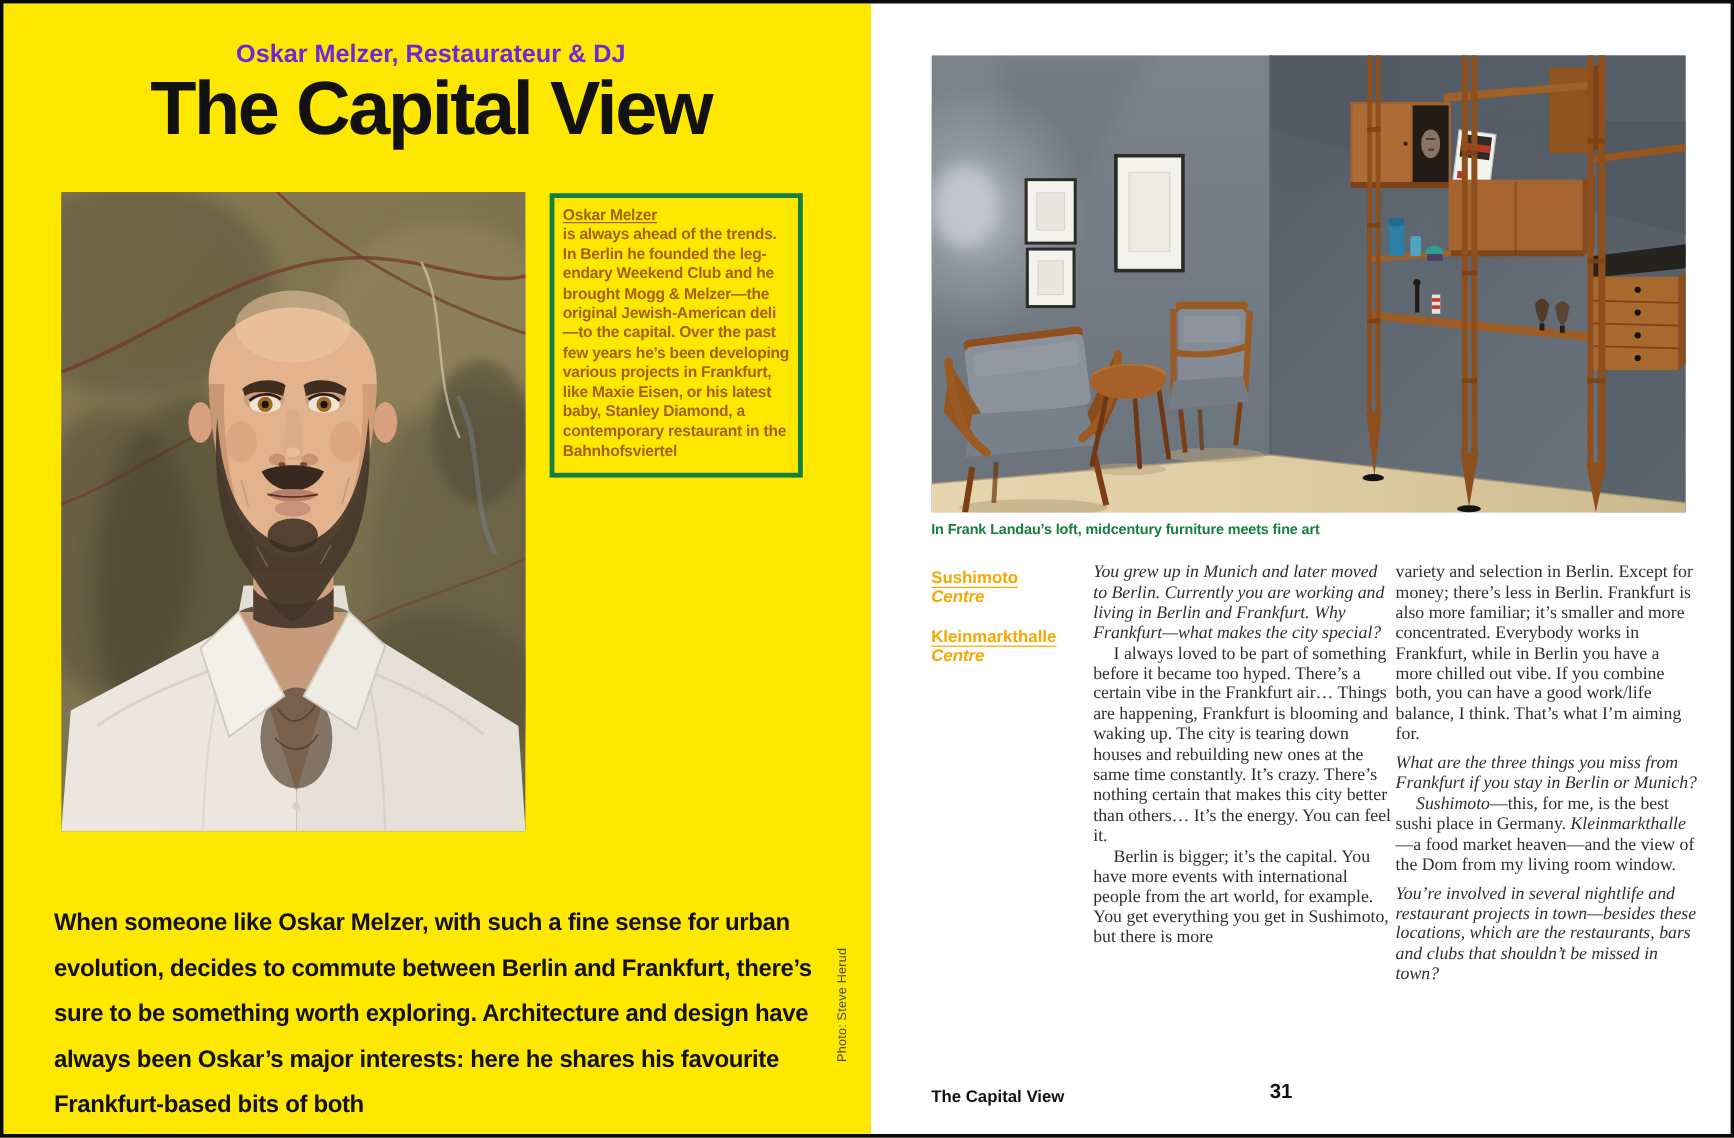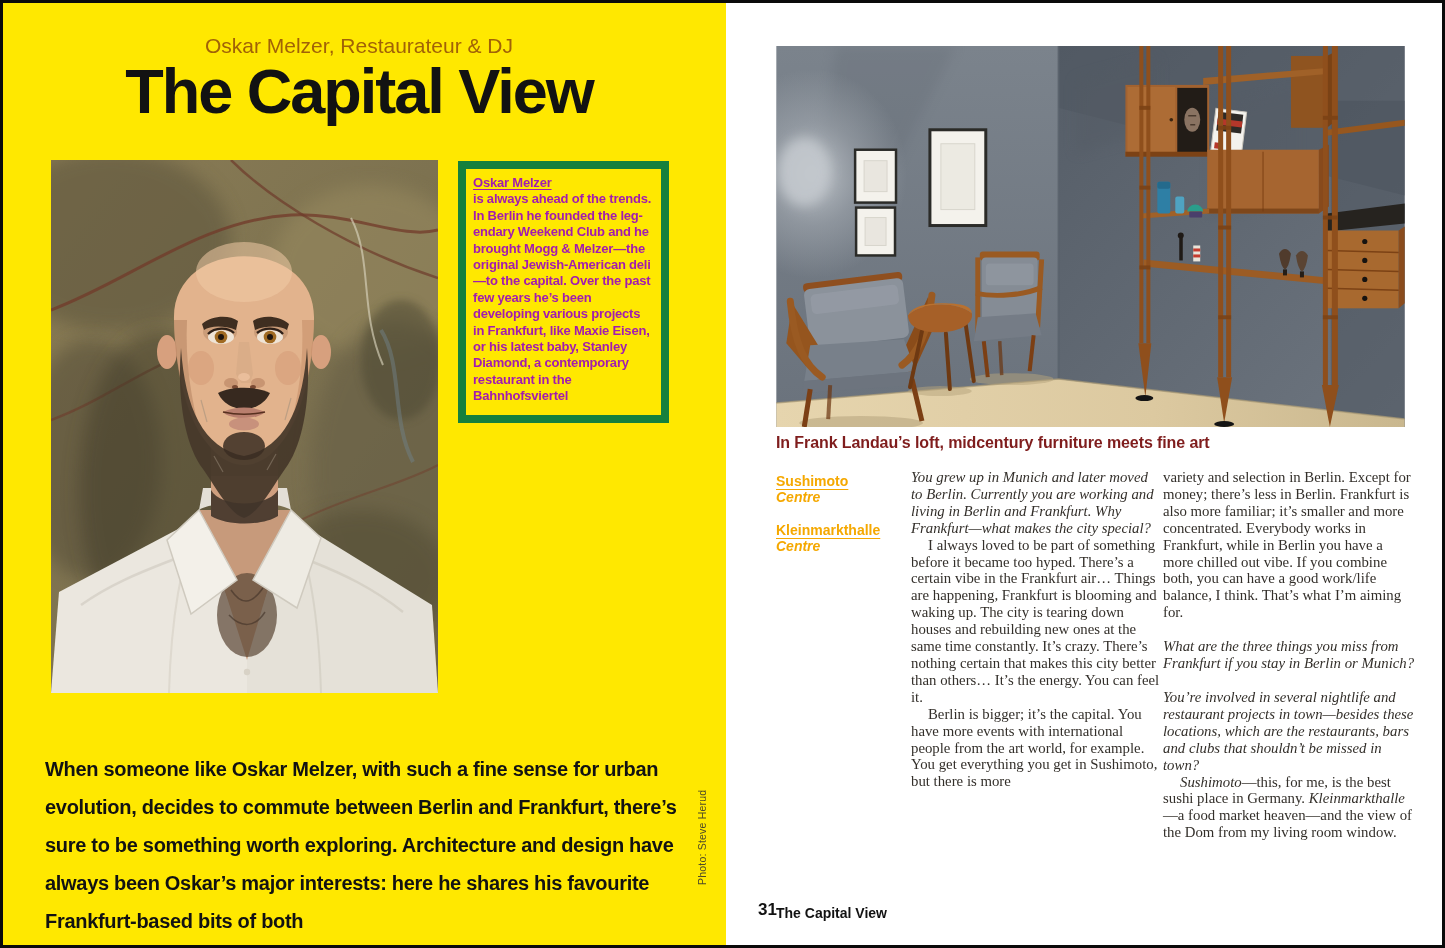--- a/index.html
+++ b/index.html
@@ -6,67 +6,67 @@
   .spread{
     position:relative;width:1445px;height:948px;margin:0 auto;
     background:#fff;overflow:hidden;box-sizing:border-box;
     border:3px solid #0a0a0a;
     font-family:"Liberation Sans",sans-serif;
   }
   
   .page-left{position:absolute;left:0;top:0;width:723px;height:948px;background:#ffe800;}
   .kicker{
     position:absolute;left:0;top:31px;width:712px;text-align:center;
-    font-size:21px;font-weight:400;color:#a16207;letter-spacing:0;
+    font-size:21px;font-weight:700;color:#6d28d9;letter-spacing:0;
   }
   .headline{
     position:absolute;left:0;top:52px;width:712px;text-align:center;
     font-size:63px;font-weight:700;color:#121212;letter-spacing:-2px;
   }
   .portrait-wrap{position:absolute;left:48px;top:157px;width:387px;height:533px;}
   .portrait-wrap svg{display:block;}
   .bio-box{
     position:absolute;left:455px;top:158px;width:211px;box-sizing:border-box;
-    border:8px solid #15803d;padding:6px 7px 10px 7px;
-    font-size:13px;line-height:16.4px;font-weight:700;color:#a21caf;letter-spacing:-0.2px;
+    border:4px solid #15803d;padding:6px 7px 10px 7px;
+    font-size:13px;line-height:16.4px;font-weight:700;color:#a16207;letter-spacing:-0.2px;
   }
   .bio-name{display:block;text-decoration:underline;text-underline-offset:2px;}
   .intro{
     position:absolute;left:42px;top:747px;width:632px;
     font-size:20px;line-height:38px;font-weight:700;color:#121212;letter-spacing:-0.3px;
   }
   .photo-credit{
     position:absolute;left:693px;top:786px;height:96px;
     writing-mode:vertical-rl;transform:rotate(180deg);
     font-size:10.5px;color:#4f4a28;letter-spacing:0.2px;
   }
   
   .page-right{position:absolute;left:723px;top:0;width:722px;height:948px;background:#ffffff;}
   .loft-wrap{position:absolute;left:50px;top:43px;width:629px;height:381px;}
   .loft-wrap svg{display:block;}
   .caption{
     position:absolute;left:50px;top:431px;width:620px;
-    font-size:16px;font-weight:700;color:#7f1d1d;letter-spacing:-0.1px;
+    font-size:12px;font-weight:700;color:#15803d;letter-spacing:-0.1px;
   }
   .links-col{position:absolute;left:50px;top:471px;width:130px;}
   .link-item{margin:0 0 18px 0;font-size:14px;line-height:15.5px;font-weight:700;color:#f5a800;cursor:pointer;}
   .link-name{display:block;text-decoration:underline;text-underline-offset:2.5px;}
   .link-loc{display:block;font-style:italic;}
   .int-col{
     position:absolute;top:466px;width:252px;
     font-family:"Liberation Serif",serif;font-size:14.8px;line-height:16.9px;color:#332f2a;
   }
   .int-col-1{left:185px;}
   .int-col-2{left:437px;}
   .para{margin:0;}
-  .question{font-style:italic;margin-top:17px;}
+  .question{font-style:italic;margin-top:7px;}
   .question:first-child{margin-top:0;}
   .answer{text-indent:17px;}
   .footer-title{position:absolute;left:50px;top:902px;font-size:14px;font-weight:700;color:#121212;}
-  .page-num{position:absolute;left:32px;top:897px;width:583px;text-align:left;font-size:17px;font-weight:700;color:#121212;}
+  .page-num{position:absolute;left:50px;top:897px;width:583px;text-align:center;font-size:17px;font-weight:700;color:#121212;}
 </style>
 </head>
 <body>
 
 <div class="spread">
 
   <div class="page-left">
     <div class="kicker">Oskar Melzer, Restaurateur &amp; DJ</div>
     <div class="headline">The Capital View</div>
 
@@ -375,20 +375,20 @@
       </div>
 
     <div class="int-col int-col-1">
         <p class="para question"><span>You grew up in Munich and later moved to Berlin. Currently you are working and living in Berlin and Frankfurt. Why Frankfurt—what makes the city special?</span></p>
         <p class="para answer"><span>I always loved to be part of something before it became too hyped. There’s a certain vibe in the Frankfurt air… Things are happening, Frankfurt is blooming and waking up. The city is tearing down houses and rebuilding new ones at the same time constantly. It’s crazy. There’s nothing certain that makes this city better than others… It’s the energy. You can feel it.</span></p>
         <p class="para answer"><span>Berlin is bigger; it’s the capital. You have more events with interna­tional people from the art world, for example. You get everything you get in Sushimoto, but there is more</span></p>
       </div>
     <div class="int-col int-col-2">
         <p class="para continuation"><span>variety and selection in Berlin. Except for money; there’s less in Berlin. Frankfurt is also more familiar; it’s smaller and more concentrated. Everybody works in Frankfurt, while in Berlin you have a more chilled out vibe. If you combine both, you can have a good work/life balance, I think. That’s what I’m aiming for.</span></p>
         <p class="para question"><span>What are the three things you miss from Frankfurt if you stay in Berlin or Munich?</span></p>
+        <p class="para answer"><em>Sushimoto</em><span>—this, for me, is the best sushi place in Germany. </span><em>Kleinmarkthalle</em><span>—a food market heaven—and the view of the Dom from my living room window.</span></p>
         <p class="para question"><span>You’re involved in several nightlife and restaurant projects in town—besides these locations, which are the restaurants, bars and clubs that shouldn’t be missed in town?</span></p>
-        <p class="para answer"><em>Sushimoto</em><span>—this, for me, is the best sushi place in Germany. </span><em>Kleinmarkthalle</em><span>—a food market heaven—and the view of the Dom from my living room window.</span></p>
       </div>
 
     <div class="footer-title">The Capital View</div>
     <div class="page-num">31</div>
   </div>
 </div>
 
 </body></html>

